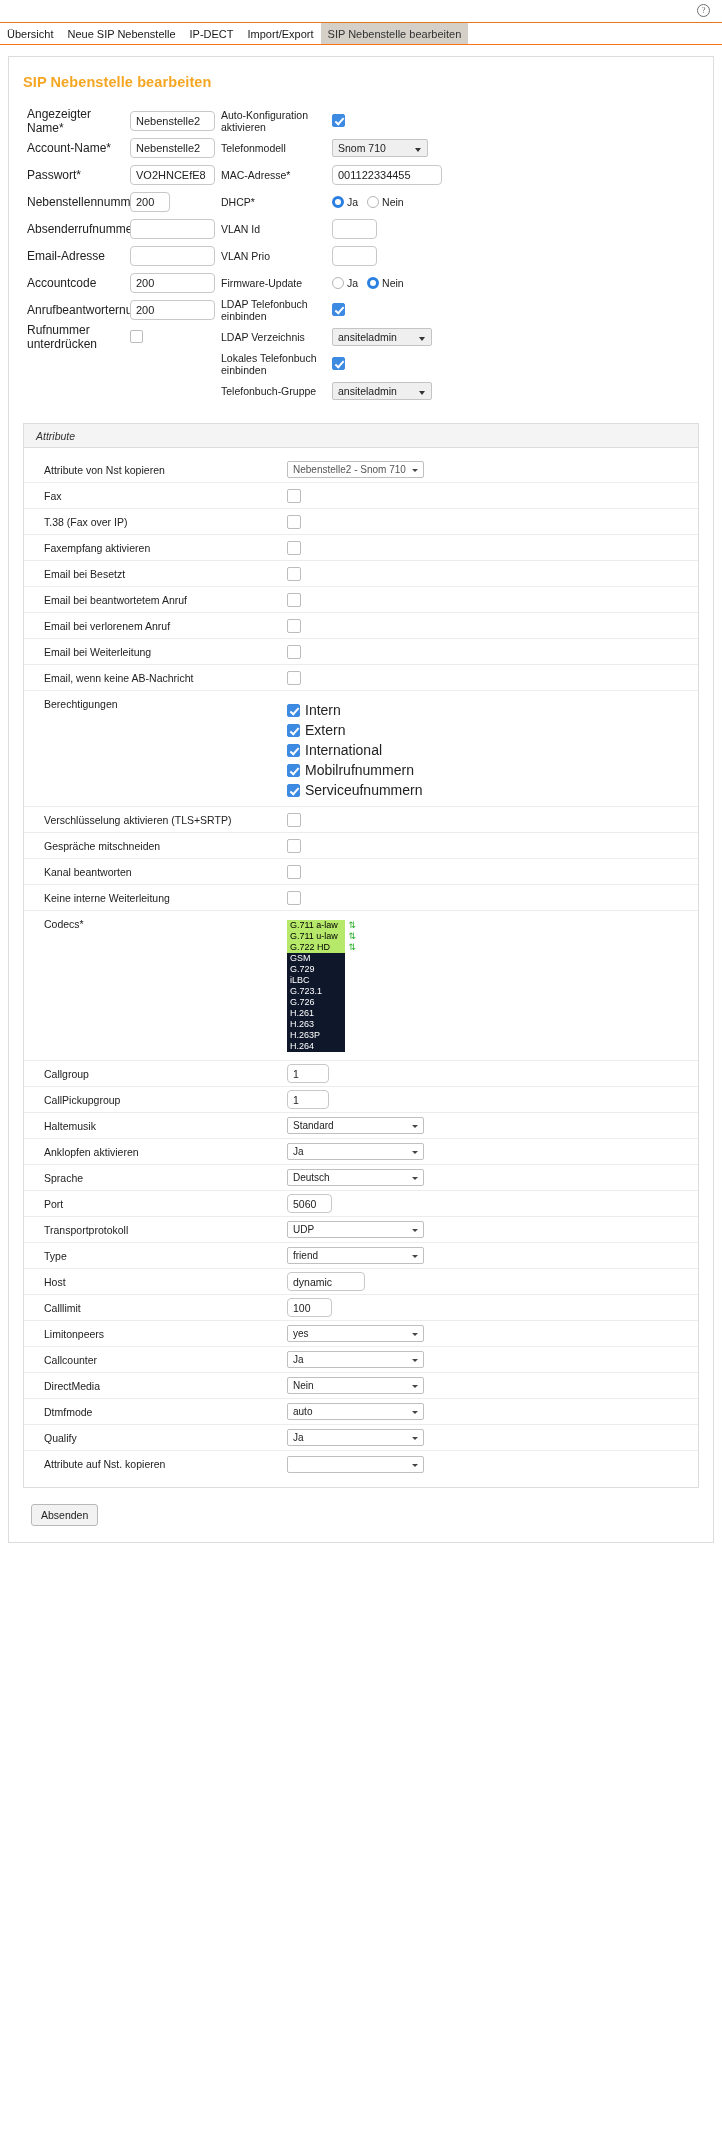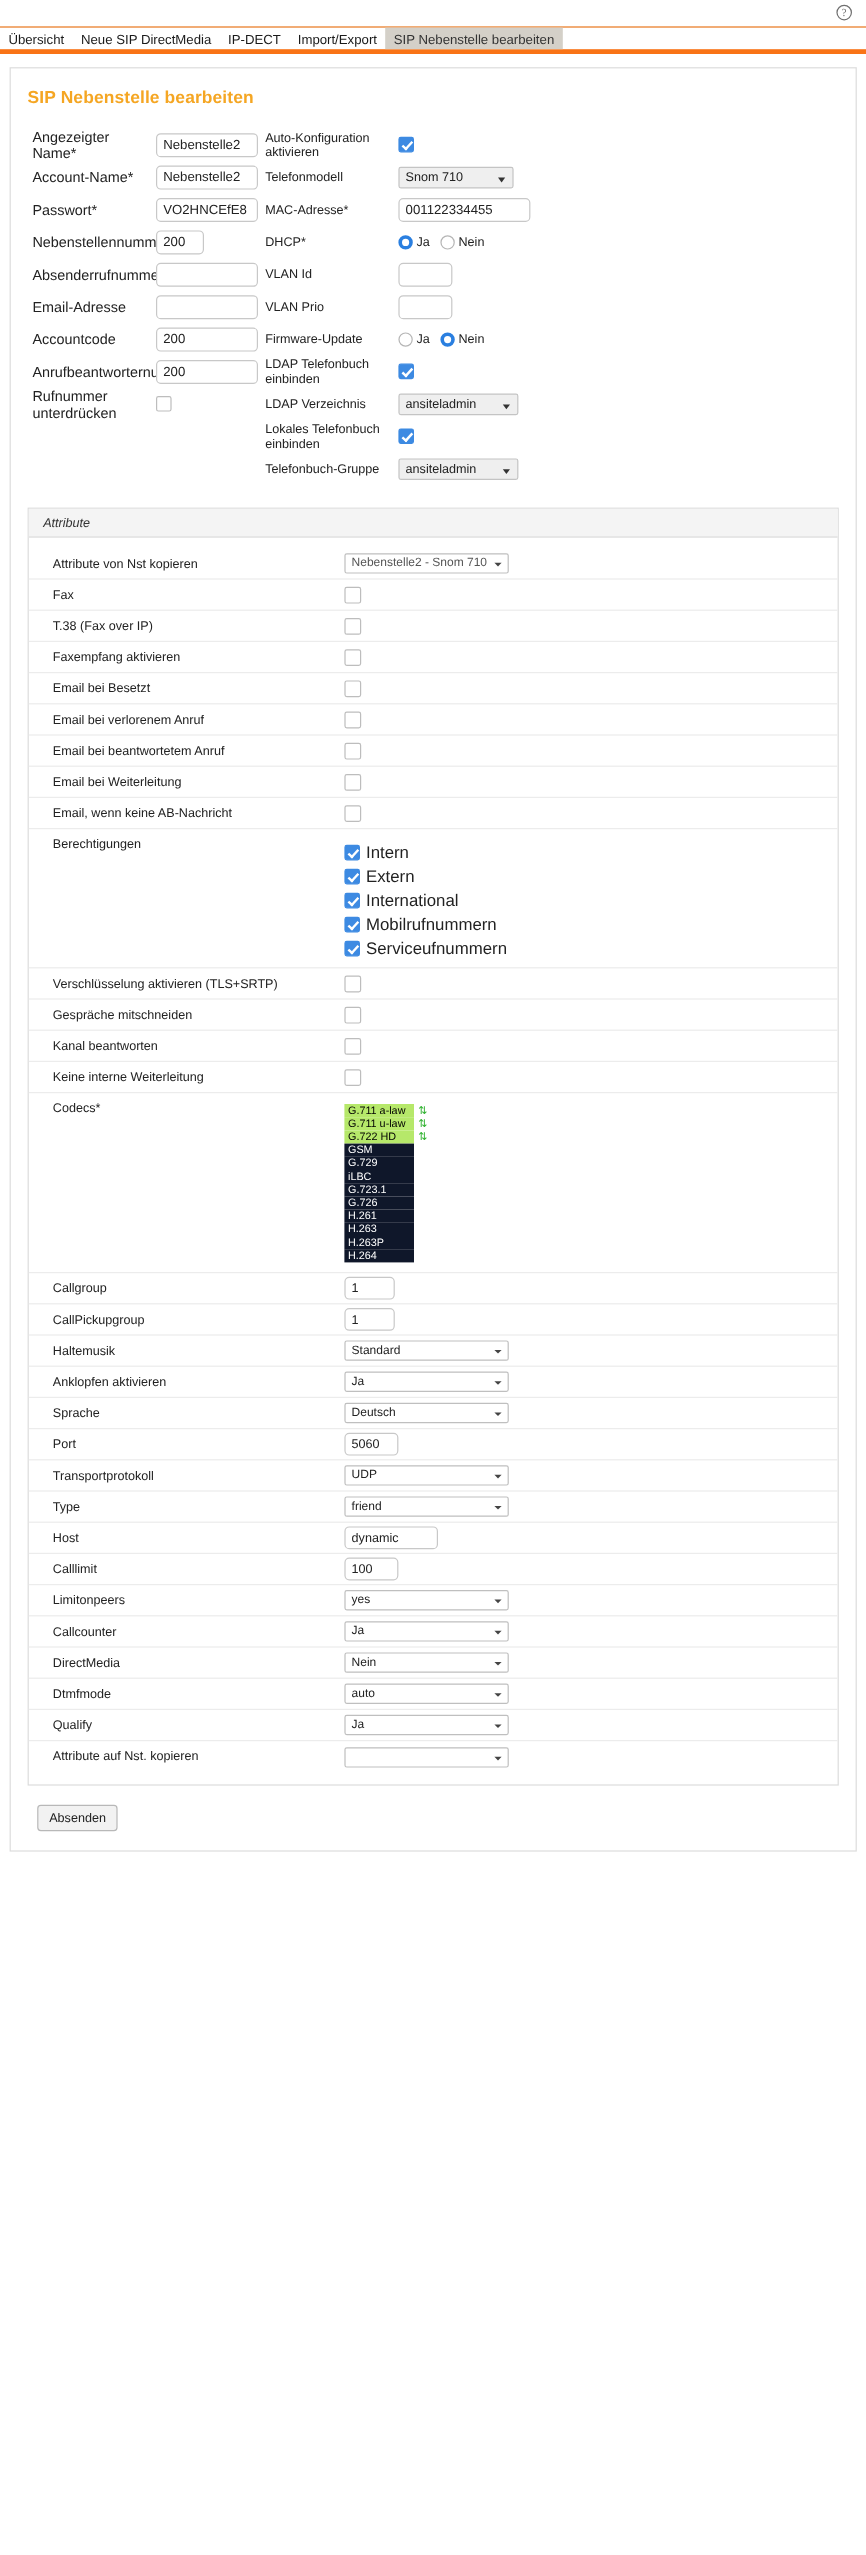--- a/index.html
+++ b/index.html
@@ -19,21 +19,21 @@
     width: 13px; height: 13px; border-radius: 50%;
     border: 1px solid #6f6f6f; color: #6f6f6f;
     font-size: 9px; line-height: 11px; text-align: center;
     font-family: "Liberation Serif", serif; cursor: pointer;
   }
 
   
   .tabs {
     position: relative;
     border-top: 1px solid #e8761c;
-    border-bottom: 4px solid #f97316;
+    border-bottom: 1px solid #f97316;
     height: 23px;
     margin: 0 0 0 0;
     display: flex;
     align-items: stretch;
   }
   .tab {
     font-size: 11px;
     color: #1a1a1a;
     padding: 4px 7px 3px 7px;
     line-height: 15px;
@@ -264,21 +264,21 @@
 <body>
 
 <div class="page">
 
   <div class="help-bar">
     <div class="help-icon">?</div>
   </div>
 
   <div class="tabs" id="tabbar">
       <div class="tab">Übersicht</div>
-      <div class="tab">Neue SIP DirectMedia</div>
+      <div class="tab">Neue SIP Nebenstelle</div>
       <div class="tab">IP-DECT</div>
       <div class="tab">Import/Export</div>
       <div class="tab active">SIP Nebenstelle bearbeiten</div>
     </div>
 
   <div class="card">
     <div class="card-title">SIP Nebenstelle bearbeiten</div>
 
     <div class="topform">
       <div class="col-left" id="leftcol">
@@ -404,27 +404,27 @@
               <span class="cbx" style="width: 14px; height: 14px;"></span>
             </div>
           </div>
           <div class="arow">
             <div class="alabel">Email bei Besetzt</div>
             <div class="afield">
               <span class="cbx" style="width: 14px; height: 14px;"></span>
             </div>
           </div>
           <div class="arow">
+            <div class="alabel">Email bei beantwortetem Anruf</div>
+            <div class="afield">
+              <span class="cbx" style="width: 14px; height: 14px;"></span>
+            </div>
+          </div>
+          <div class="arow">
             <div class="alabel">Email bei verlorenem Anruf</div>
-            <div class="afield">
-              <span class="cbx" style="width: 14px; height: 14px;"></span>
-            </div>
-          </div>
-          <div class="arow">
-            <div class="alabel">Email bei beantwortetem Anruf</div>
             <div class="afield">
               <span class="cbx" style="width: 14px; height: 14px;"></span>
             </div>
           </div>
           <div class="arow">
             <div class="alabel">Email bei Weiterleitung</div>
             <div class="afield">
               <span class="cbx" style="width: 14px; height: 14px;"></span>
             </div>
           </div>

